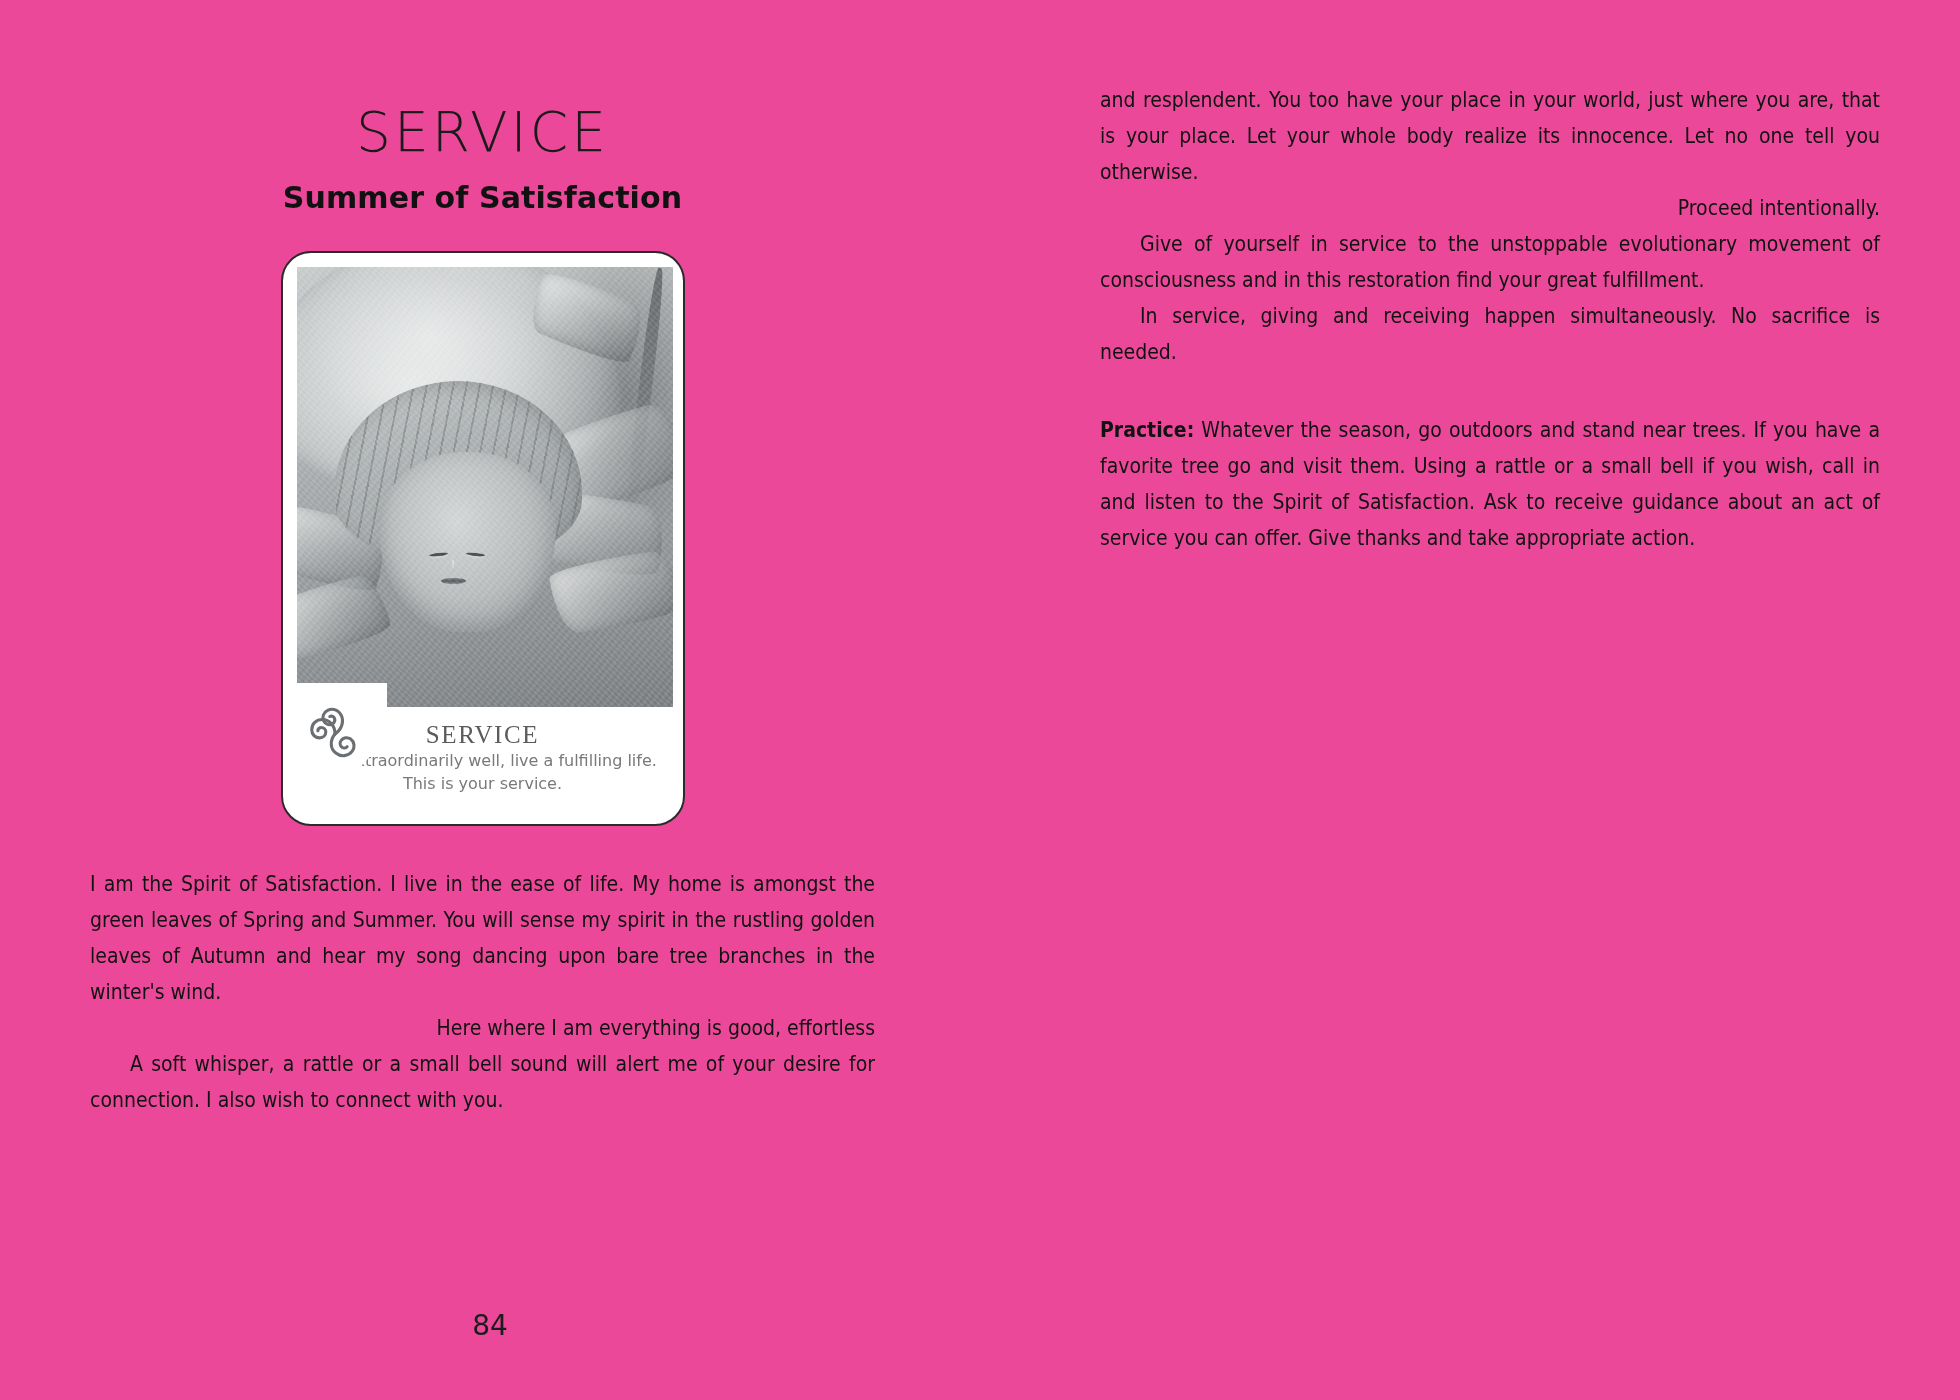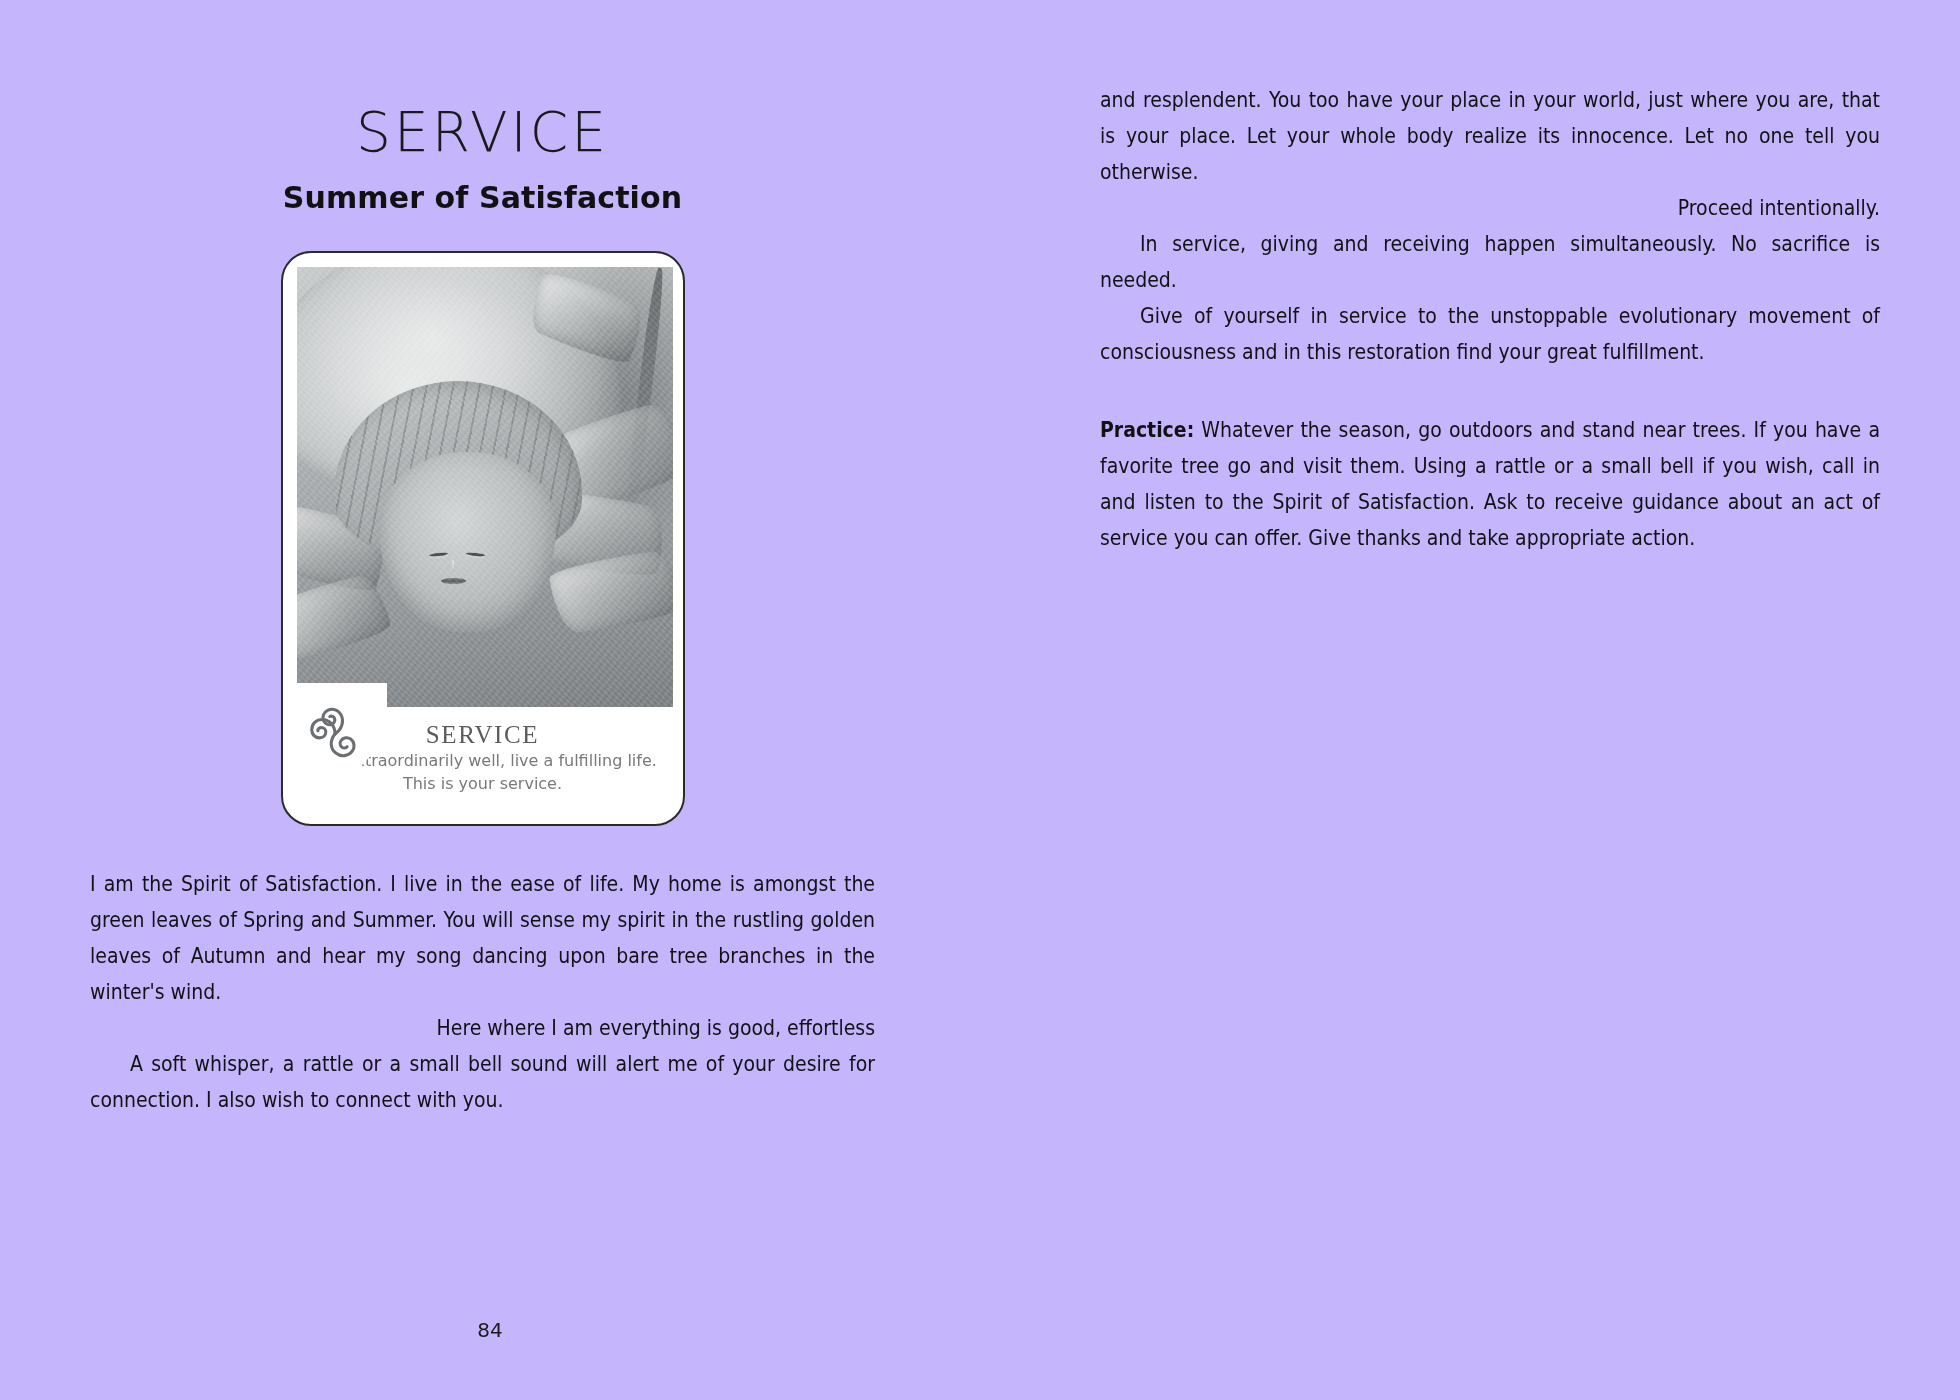--- a/index.html
+++ b/index.html
@@ -12,21 +12,21 @@
     height: 1400px;
     overflow: hidden;
     font-family: "Liberation Sans", sans-serif;
     color: #131313;
   }
 
   .spread {
     position: relative;
     width: 1960px;
     height: 1400px;
-    background: #c4b5fd;
+    background: #ec4899;
     display: flex;
   }
 
   
   .page {
     position: relative;
     width: 980px;
     height: 1400px;
     box-sizing: border-box;
   }
@@ -212,21 +212,21 @@
   .body-copy p.gap { margin-top: 42px; }
   .body-copy b { font-weight: bold; }
 
   
   .folio {
     position: absolute;
     bottom: 58px;
     left: 0; right: 0;
     text-align: center;
     font-family: "DejaVu Sans", sans-serif;
-    font-size: 20px;
+    font-size: 28px;
     color: #1c1c1c;
   }
 </style>
 </head>
 <body>
 
 <div class="spread">
 
   <div class="page page-left">
 
@@ -283,22 +283,22 @@
     </div>
 
     <div class="folio">84</div>
   </div>
 
   <div class="page page-right">
 
     <div class="body-copy" style="margin-top:82px;">
       <p>and resplendent. You too have your place in your world, just where you are, that is your place. Let your whole body realize its innocence. Let no one tell you otherwise.</p>
       <p class="indent last-line">Proceed intentionally.</p>
+      <p class="indent">Give of yourself in service to the unstoppable evolutionary movement of consciousness and in this restoration find your great fulfillment.</p>
       <p class="indent">In service, giving and receiving happen simultaneously. No sacrifice is needed.</p>
-      <p class="indent">Give of yourself in service to the unstoppable evolutionary movement of consciousness and in this restoration find your great fulfillment.</p>
 
 
       <p class="gap">
         <b>Practice:</b><span> Whatever the season, go outdoors and stand near trees. If you have a favorite tree go and visit them. Using a rattle or a small bell if you wish, call in and listen to the Spirit of Satisfaction. Ask to receive guidance about an act of service you can offer. Give thanks and take appropriate action.</span>
       </p>
     </div>
 
   </div>
 
 </div>

